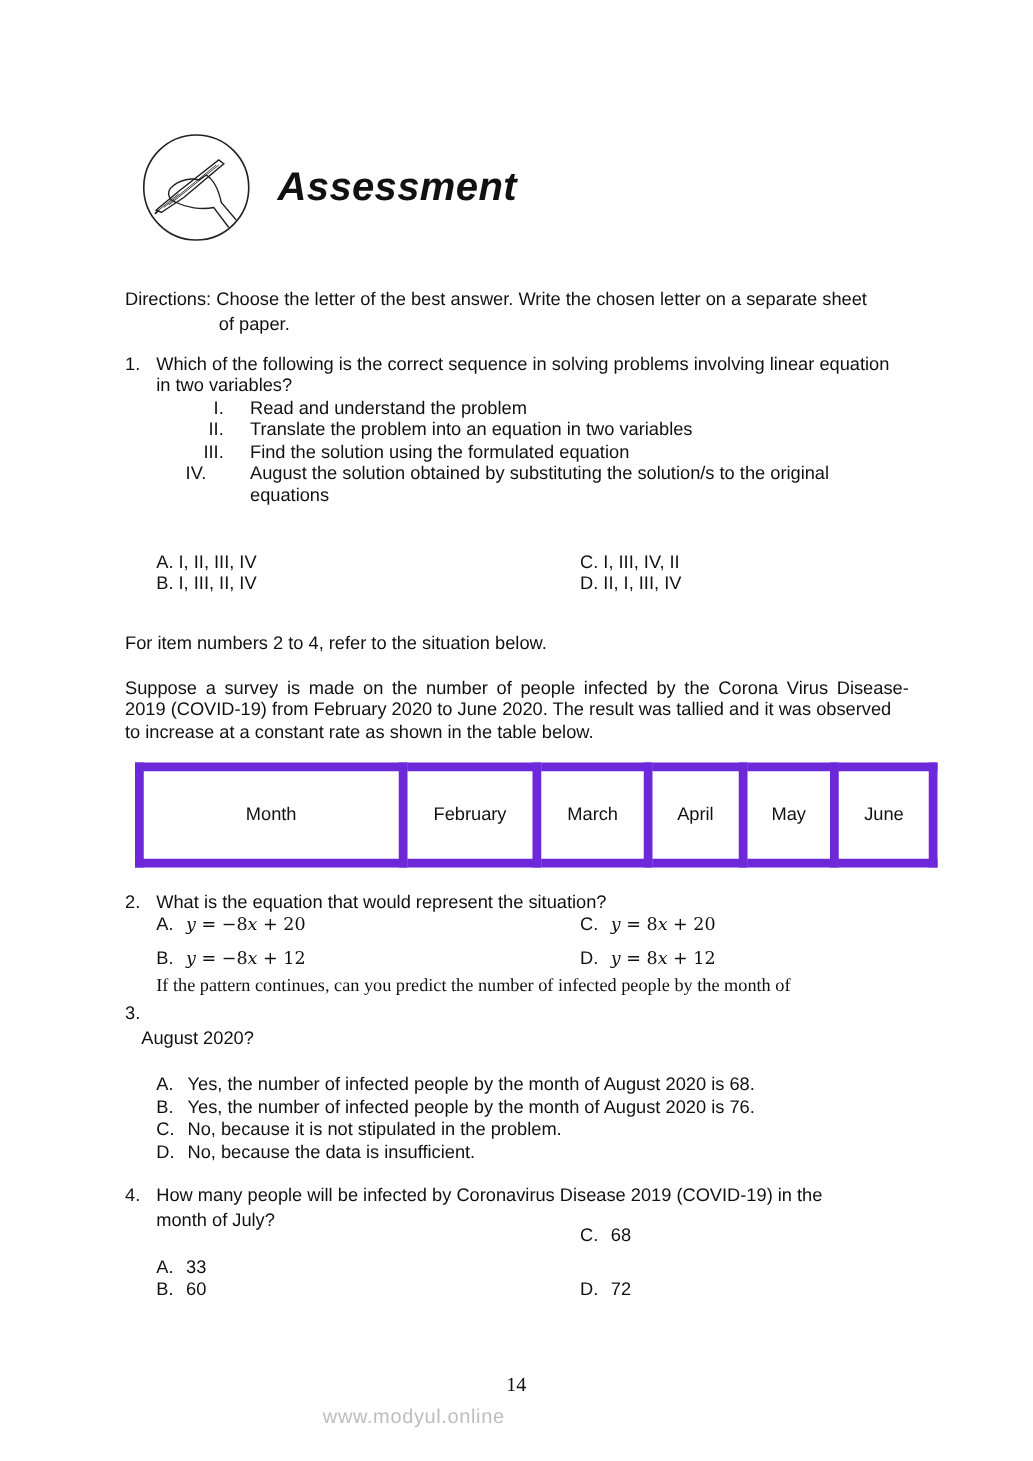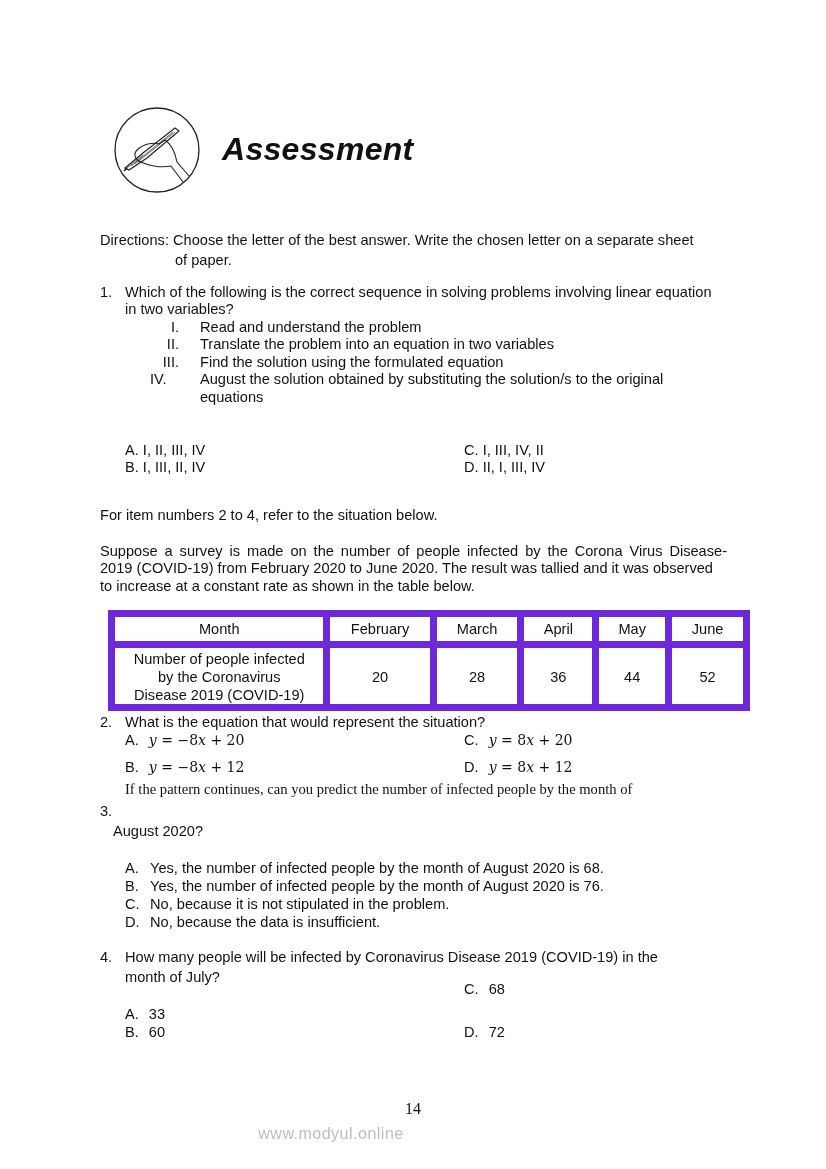--- a/index.html
+++ b/index.html
@@ -51,21 +51,21 @@
 <div class="line" style="left:100px; top:283px;">1.</div>
 <div class="line" style="left:125px; top:283px;">Which of the following is the correct sequence in solving problems involving linear equation</div>
 <div class="line" style="left:125px; top:300px;">in two variables?</div>
 
 <div class="line" style="left:150px; width:29px; text-align:right; top:318px;">I.</div>
 <div class="line" style="left:200px; top:318px;">Read and understand the problem</div>
 <div class="line" style="left:150px; width:29px; text-align:right; top:335px;">II.</div>
 <div class="line" style="left:200px; top:335px;">Translate the problem into an equation in two variables</div>
 <div class="line" style="left:150px; width:29px; text-align:right; top:353px;">III.</div>
 <div class="line" style="left:200px; top:353px;">Find the solution using the formulated equation</div>
-<div class="line" style="left:150px; width:29px; top:370px;">IV.</div>
+<div class="line" style="left:136px; width:29px; text-align:right; top:370px;">IV.</div>
 <div class="line" style="left:200px; top:370px;">August the solution obtained by substituting the solution/s to the original</div>
 <div class="line" style="left:200px; top:388px;">equations</div>
 
 <div class="line" style="left:125px; top:441px;">A. I, II, III, IV</div>
 <div class="line" style="left:125px; top:458px;">B. I, III, II, IV</div>
 <div class="line" style="left:464px; top:441px;">C. I, III, IV, II</div>
 <div class="line" style="left:464px; top:458px;">D. II, I, III, IV</div>
 
 <div class="line" style="left:100px; top:506px;">For item numbers 2 to 4, refer to the situation below.</div>
 <div class="line" style="left:100px; top:542px; width:627px; text-align:justify; text-align-last:justify;">Suppose a survey is made on the number of people infected by the Corona Virus Disease-</div>
@@ -74,31 +74,20 @@
 
 <table class="data">
   <tbody>
       <tr class="hdr">
     <th style="width:328px;">Month</th>
     <th style="width:76px;">February</th>
     <th style="width:57px;">March</th>
     <th style="width:41px;">April</th>
     <th style="width:39px;">May</th>
     <th style="width:45px;">June</th>
-  </tr>
-  <tr class="row">
-    <td>
-      <div>Number of people infected by the Coronavirus</div>
-      <div>Disease 2019 (COVID-19)</div>
-    </td>
-    <td class="num">20</td>
-    <td class="num">28</td>
-    <td class="num">36</td>
-    <td class="num">44</td>
-    <td class="num">52</td>
   </tr>
 </tbody>
   </table>
 
 <div class="line" style="left:100px; top:713px;">2.</div>
 <div class="line" style="left:125px; top:713px;">What is the equation that would represent the situation?</div>
 <div class="line" style="left:125px; top:731px;">
   <span>A.</span>
   <span class="math" style="margin-left:6px;"><i>y</i> = −8<i>x</i> + 20</span>
 </div>

